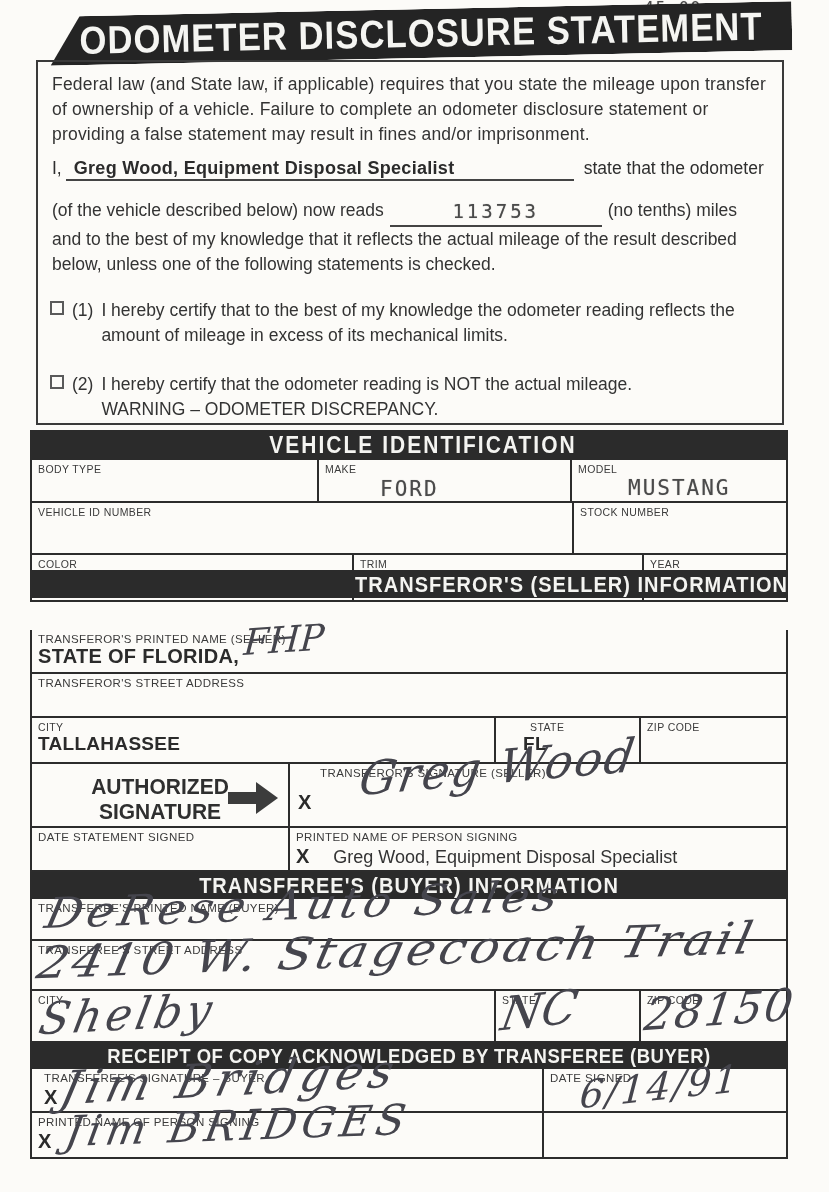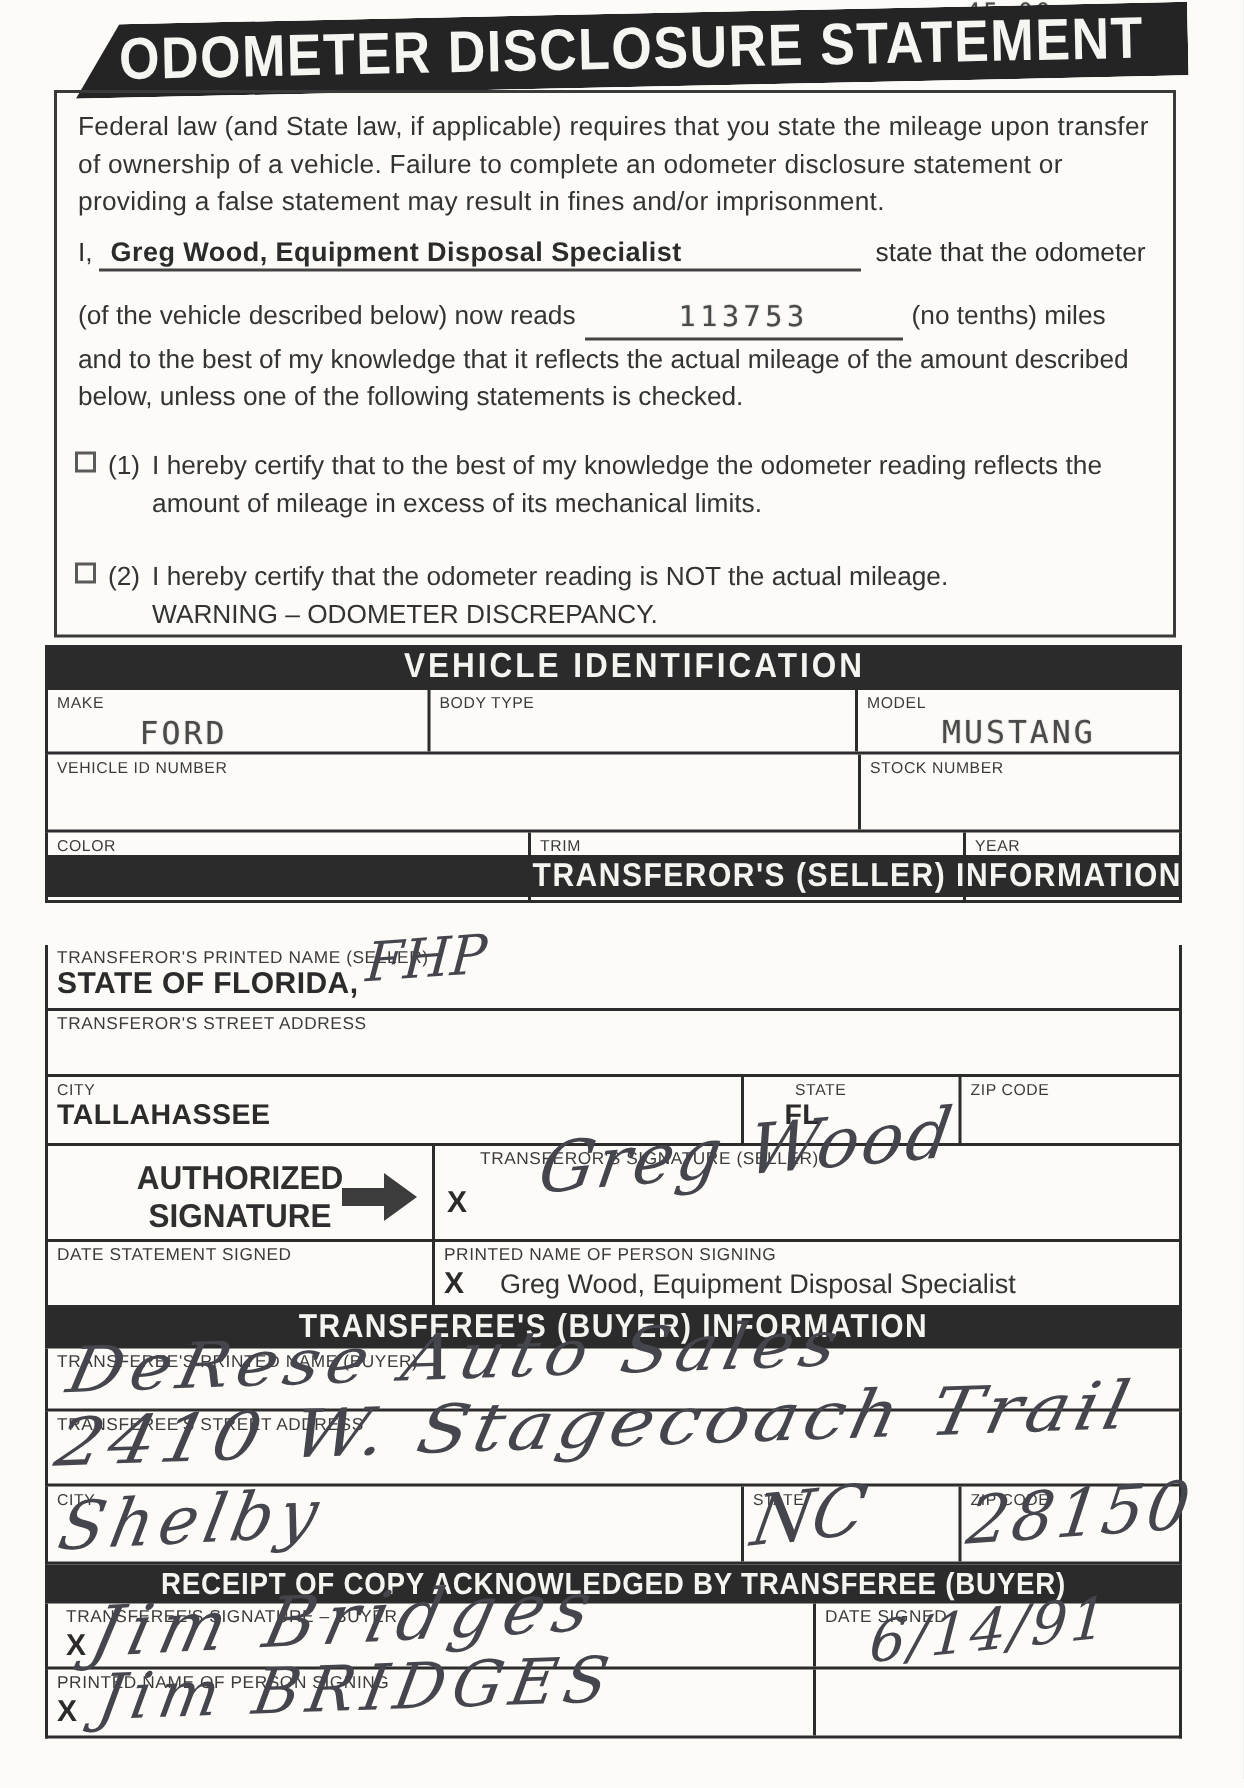--- a/index.html
+++ b/index.html
@@ -103,21 +103,21 @@
       <span class="declarant">Greg Wood, Equipment Disposal Specialist</span>
       <span class="state-that">state that the odometer</span>
     </div>
 
     <div class="reads-block">
       <div class="reads-line">
         <span>(of the vehicle described below) now reads</span>
         <span class="odo-underline">113753</span>
         <span>(no tenths) miles</span>
       </div>
-      <div>and to the best of my knowledge that it reflects the actual mileage of the amount described below, unless one of the following statements is checked.</div>
+      <div>and to the best of my knowledge that it reflects the actual mileage of the result described below, unless one of the following statements is checked.</div>
     </div>
 
     <div class="stmt stmt-1">
       <span class="cbx"></span>
       <span class="stmt-num">(1)</span>
       <span class="stmt-text">I hereby certify that to the best of my knowledge the odometer reading reflects the amount of mileage in excess of its mechanical limits.</span>
     </div>
 
     <div class="stmt stmt-2">
       <span class="cbx"></span>
@@ -127,27 +127,27 @@
         <span class="stmt-warning">WARNING – ODOMETER DISCREPANCY.</span>
       </span>
     </div>
   </div>
 
   <div class="bar" style="top:430px; height:30px;padding-left:28px;">
     <span style="font-size:21px; letter-spacing:2px;">VEHICLE IDENTIFICATION</span>
   </div>
 
   <div class="row" style="top:460px; height:43px;">
+    <div class="cell" style="width:285px;">
+      <div class="lbl">BODY TYPE</div>
+      <div class="dotmatrix" style="font-size:21px;"></div>
+    </div>
     <div class="cell" style="width:253px;">
       <div class="lbl">MAKE</div>
       <div class="dotmatrix" style="font-size:21px; margin:2px 0 0 55px;">FORD</div>
-    </div>
-    <div class="cell" style="width:285px;">
-      <div class="lbl">BODY TYPE</div>
-      <div class="dotmatrix" style="font-size:21px;"></div>
     </div>
     <div class="cell" style="flex:1;">
       <div class="lbl">MODEL</div>
       <div class="dotmatrix" style="font-size:21px; margin:1px 0 0 50px;">MUSTANG</div>
     </div>
   </div>
 
   <div class="row" style="top:503px; height:52px;">
     <div class="cell" style="width:540px;">
       <div class="lbl">VEHICLE ID NUMBER</div>

